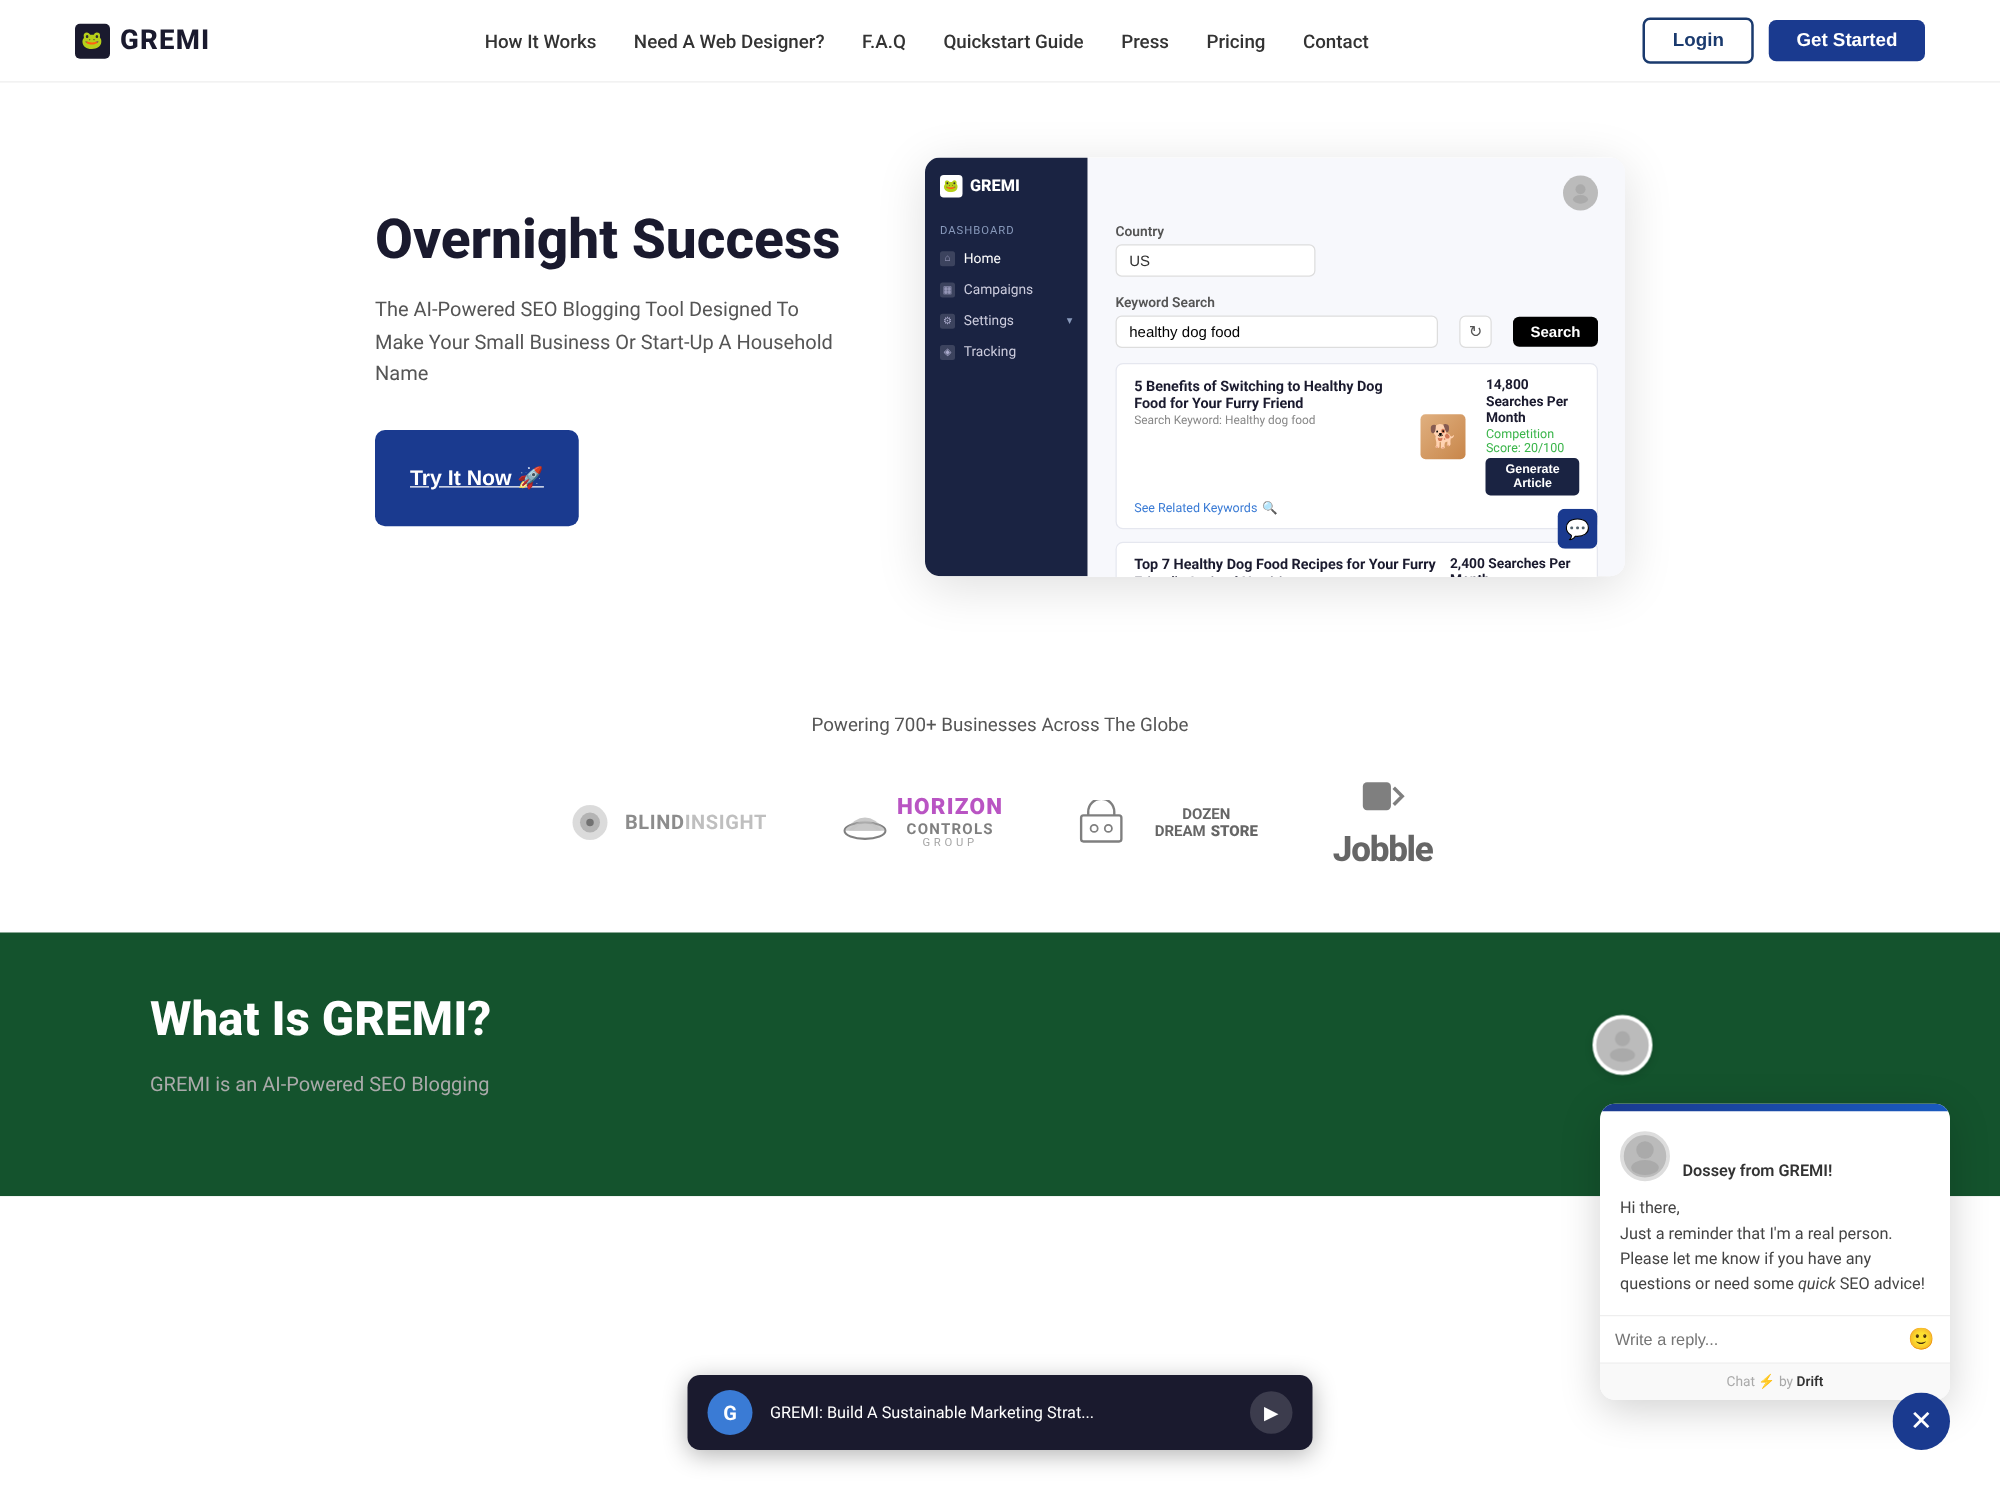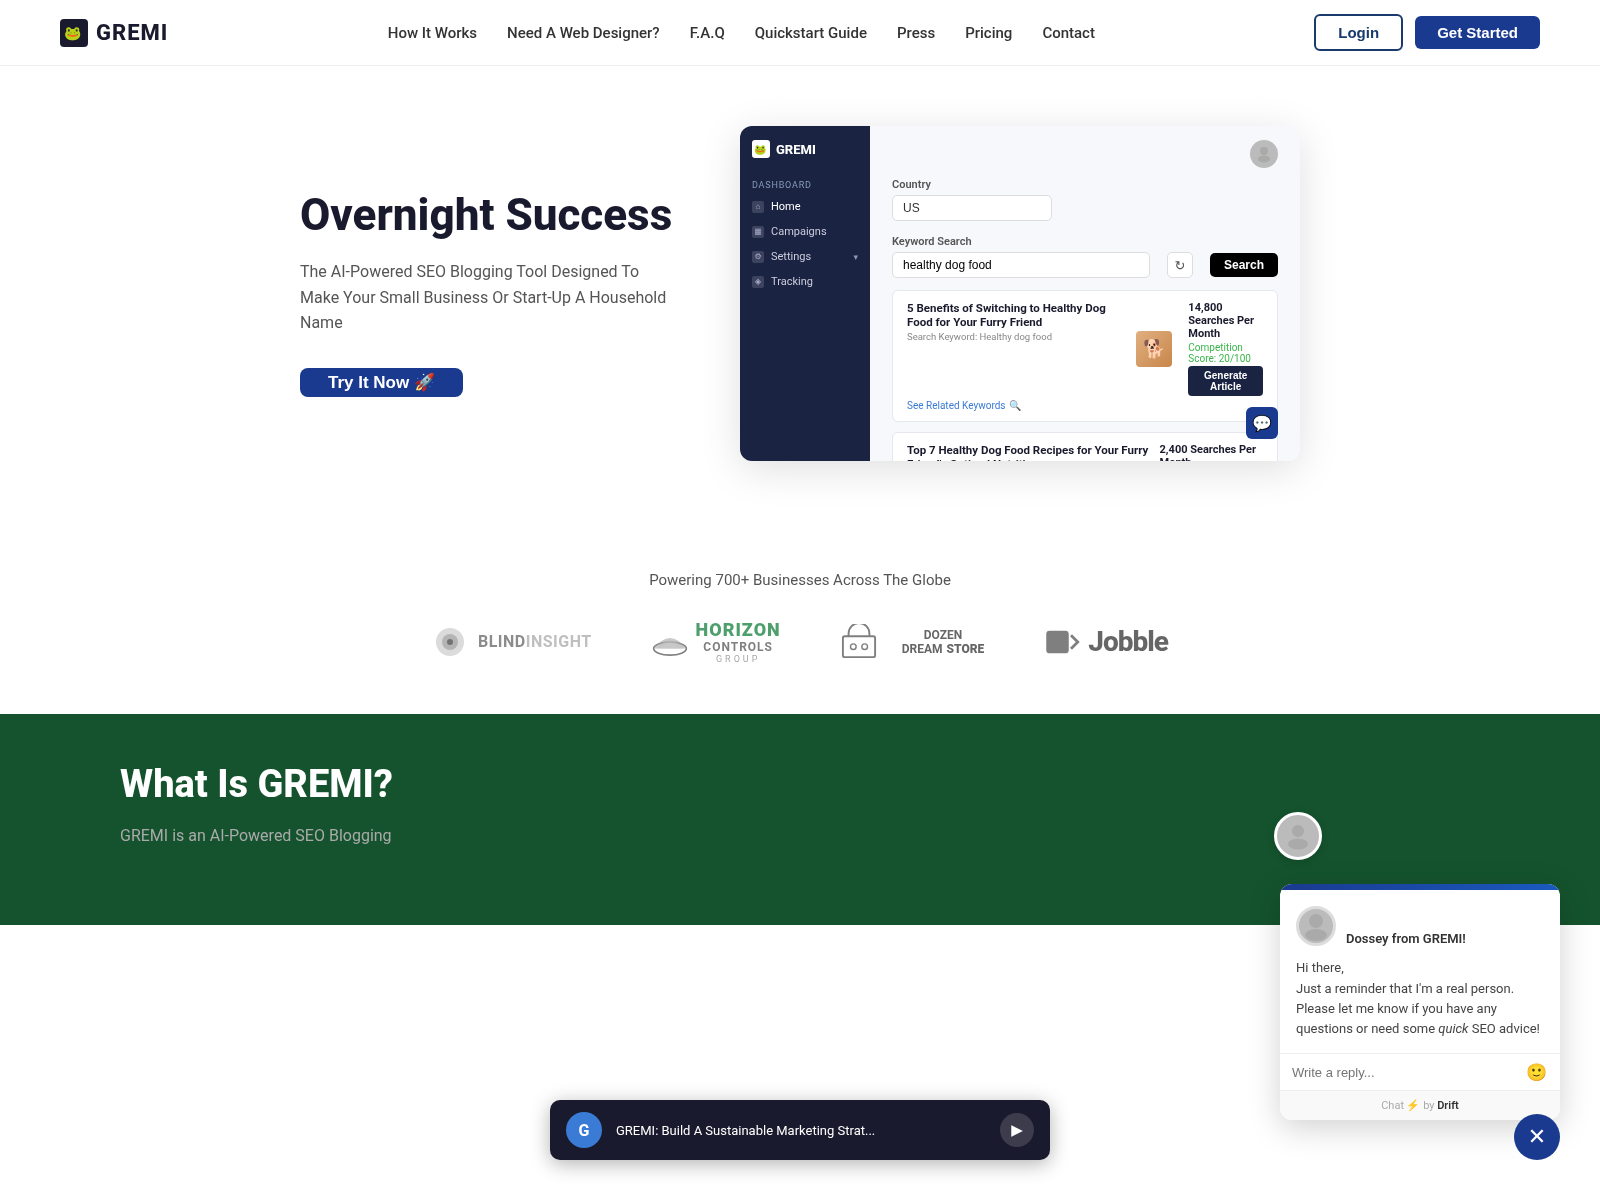--- a/index.html
+++ b/index.html
@@ -53,23 +53,23 @@
     }
     .hero-text { flex: 0 0 380px; }
     .hero-title {
       font-size: 44px; font-weight: 800; color: #1a1a2e; line-height: 1.15;
       margin-bottom: 18px;
     }
     .hero-subtitle {
       font-size: 16px; color: #555; line-height: 1.6; margin-bottom: 32px;
     }
     .btn-try {
-      padding: 4px 28px; border: none; border-radius: 8px;
+      padding: 28px 28px; border: none; border-radius: 8px;
       background: #1a3a8f; color: #fff; font-size: 17px; font-weight: 700;
-      cursor: pointer; display: inline-flex; align-items: center; gap: 8px;
+      cursor: pointer; display: inline-flex; align-items: center; gap: 8px; text-decoration: underline;
     }
 
     
     .hero-screenshot {
       flex: 1;
       background: #fff;
       border-radius: 12px;
       box-shadow: 0 8px 40px rgba(0,0,0,0.13);
       overflow: hidden;
       min-width: 520px;
@@ -433,41 +433,41 @@
 
     <div class="partner-logo" style="flex-direction:column;gap:2px;">
       <div style="display:flex;align-items:center;gap:8px;">
         <svg width="44" height="44" viewBox="0 0 44 44">
           <ellipse cx="22" cy="30" rx="20" ry="8" fill="none" stroke="#555" stroke-width="2"></ellipse>
           <path d="M2 30 Q22 4 42 30" fill="#888" opacity="0.6"></path>
           <path d="M6 30 Q22 10 38 30" fill="#aaa" opacity="0.5"></path>
           <path d="M10 30 Q22 16 34 30" fill="#bbb" opacity="0.4"></path>
         </svg>
         <div>
-          <div style="font-size:18px;font-weight:900;color:#15803d;letter-spacing:1px;">HORIZON</div>
+          <div style="font-size:18px;font-weight:900;color:#a21caf;letter-spacing:1px;">HORIZON</div>
           <div style="font-size:12px;font-weight:700;color:#555;letter-spacing:1px;">CONTROLS</div>
           <div style="font-size:9px;color:#888;letter-spacing:3px;">GROUP</div>
         </div>
       </div>
     </div>
 
     <div class="partner-logo" style="gap:25px;justify-content:center;">
       <svg width="38" height="32" viewBox="0 0 38 32">
         <rect x="2" y="10" width="34" height="22" rx="2" fill="none" stroke="#555" stroke-width="2"></rect>
         <path d="M8 10V7a11 11 0 0 1 22 0v3" fill="none" stroke="#555" stroke-width="2"></path>
         <circle cx="13" cy="21" r="3" fill="none" stroke="#555" stroke-width="1.5"></circle>
         <circle cx="25" cy="21" r="3" fill="none" stroke="#555" stroke-width="1.5"></circle>
       </svg>
       <div>
         <div style="font-size:12px;font-weight:700;color:#333;">DOZEN</div>
         <div style="font-size:12px;font-weight:700;color:#333;">DREAM<span style="font-weight:900;margin-left:4px;">STORE</span></div>
       </div>
     </div>
 
-    <div class="partner-logo" style="gap:8px;">
+    <div class="partner-logo" style="gap:8px;flex-direction:column;">
       <svg width="32" height="32" viewBox="0 0 32 32">
         <rect x="2" y="6" width="20" height="20" rx="3" fill="#555"></rect>
         <path d="M24 10 L30 16 L24 22" fill="none" stroke="#555" stroke-width="2.5"></path>
       </svg>
       <span style="font-size:28px;font-weight:800;color:#333;letter-spacing:-1px;">Jobble</span>
     </div>
 
   </div>
 </section>
 

